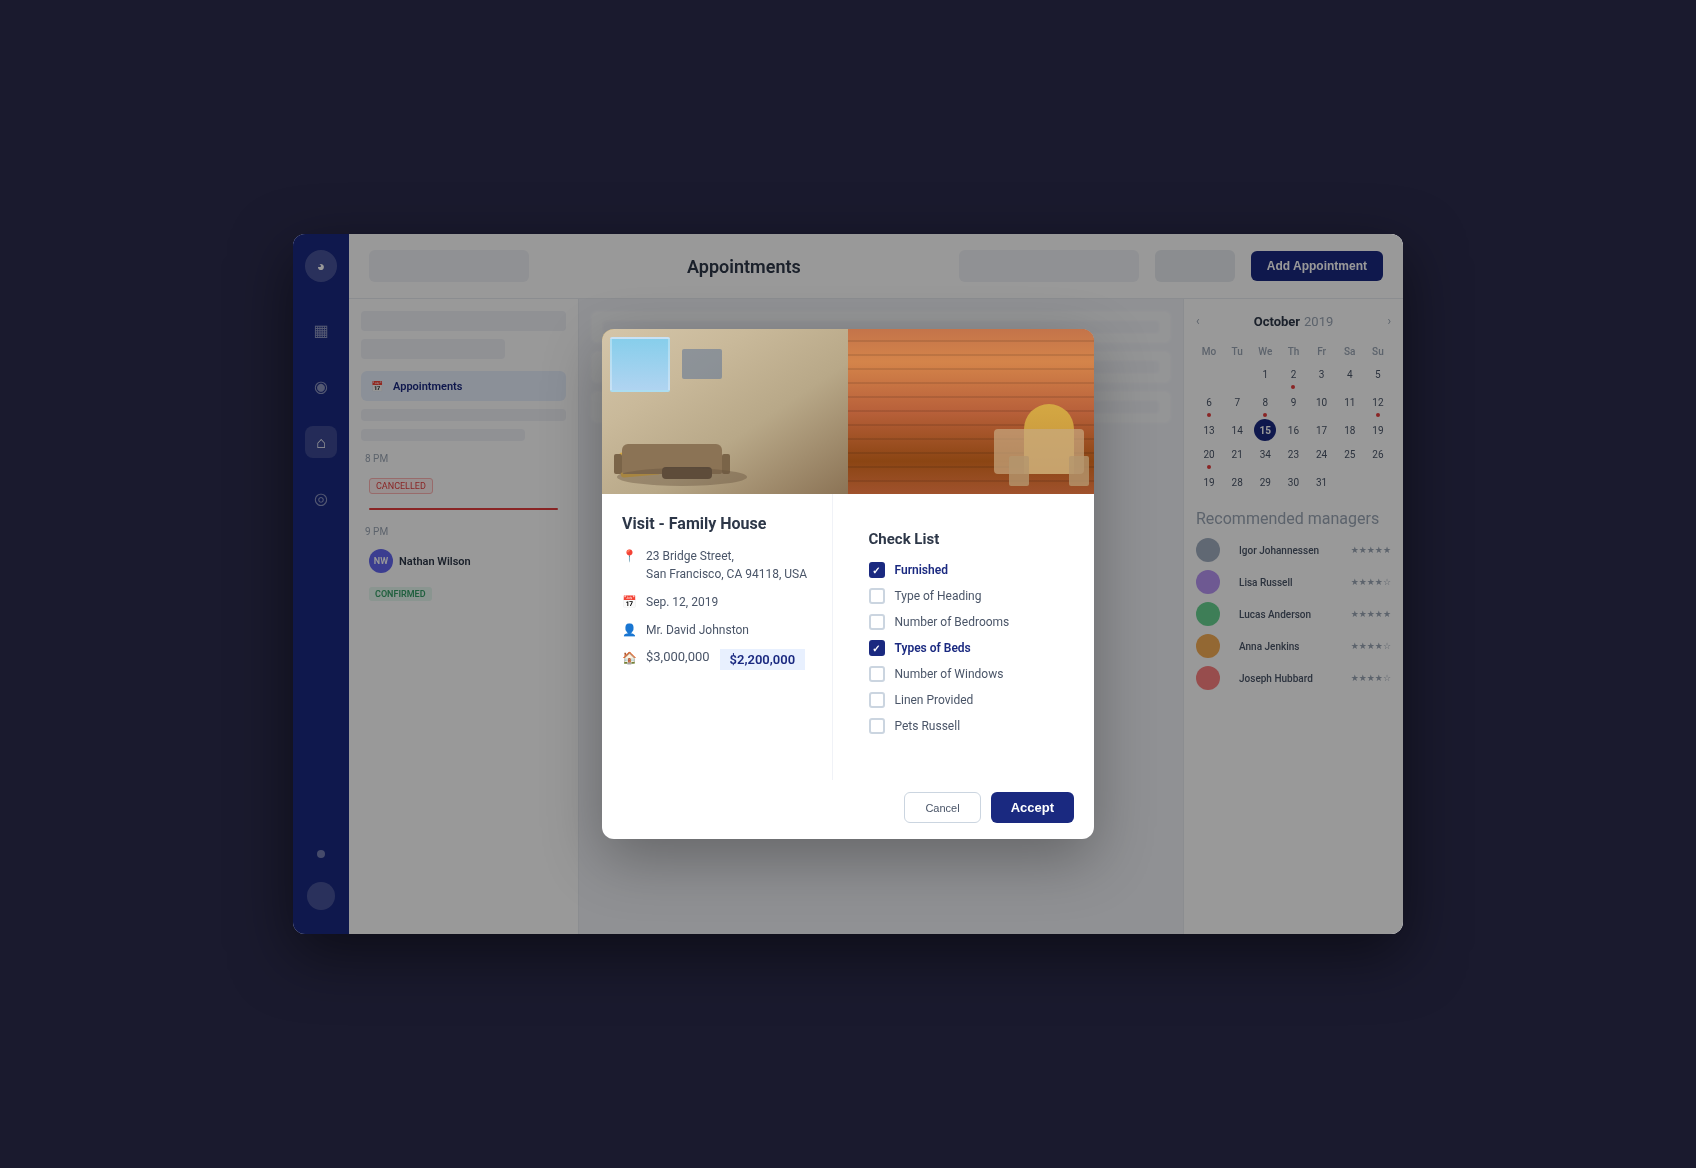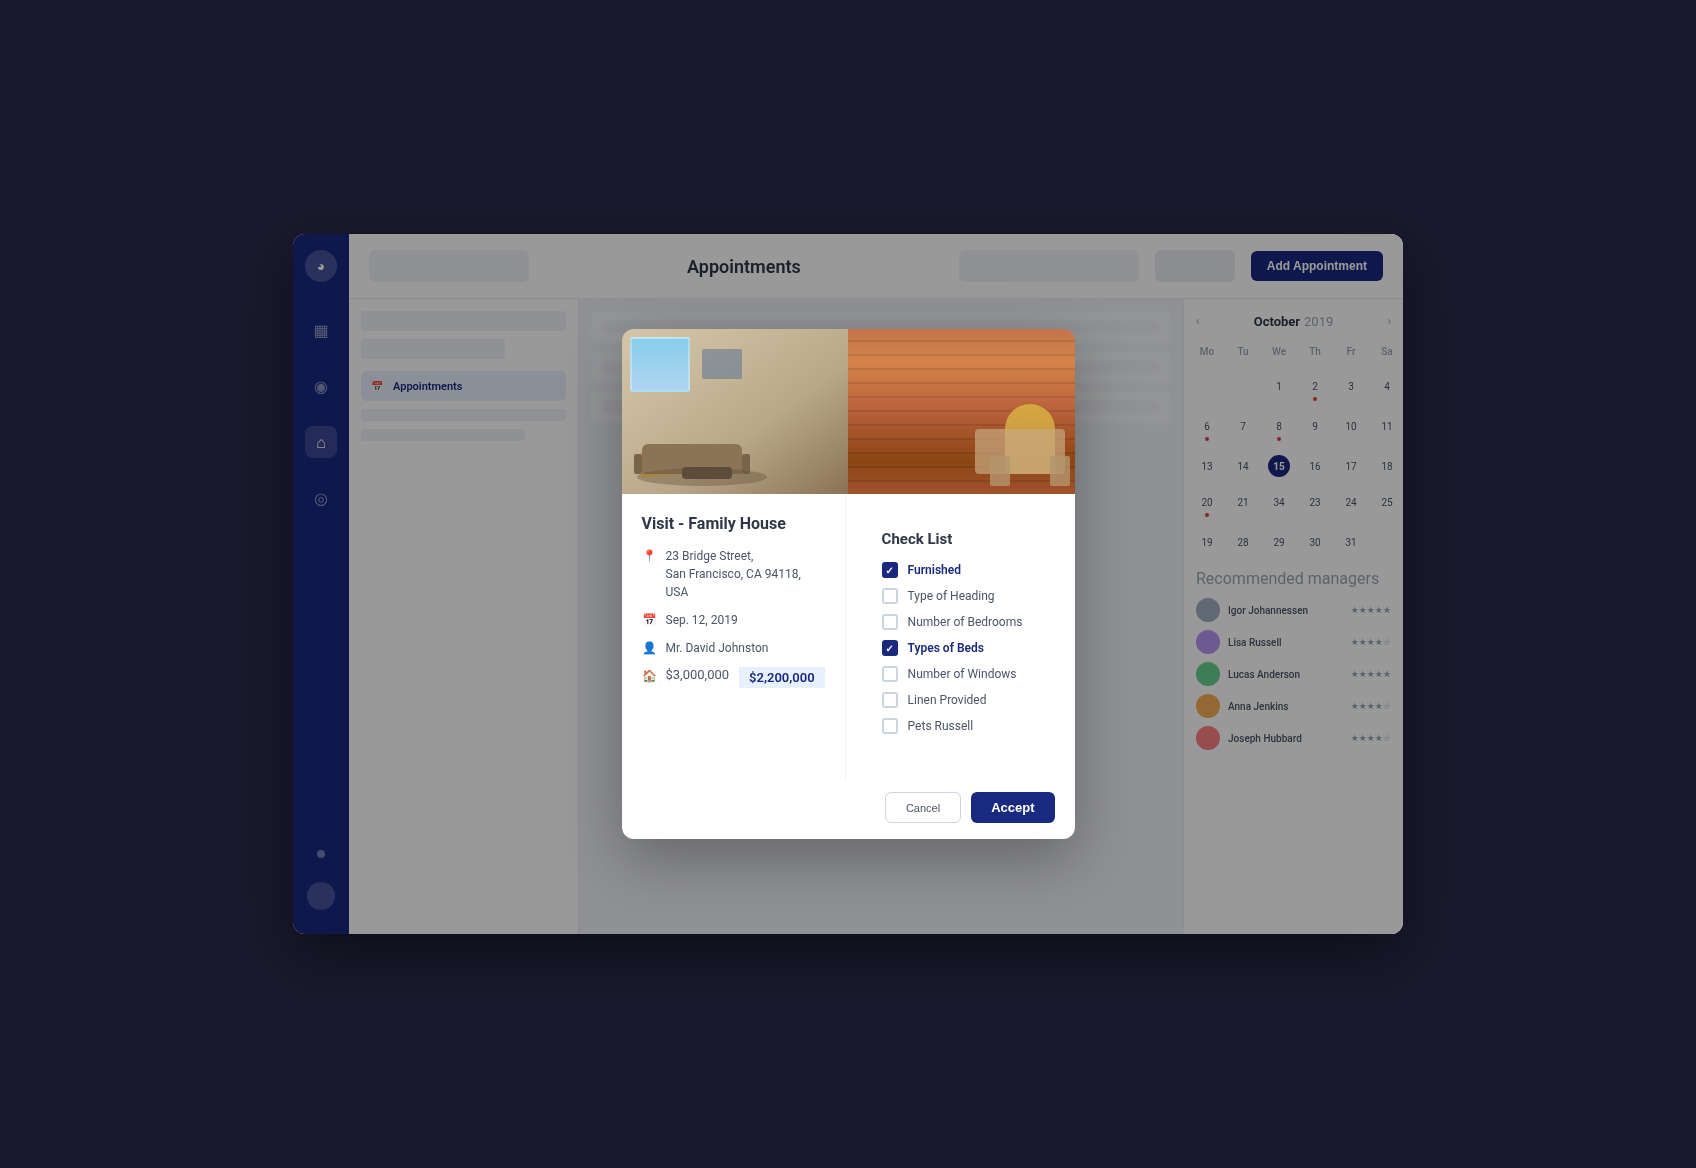--- a/index.html
+++ b/index.html
@@ -267,21 +267,21 @@
       color: #9aa5b4;
     }
     .cal-nav {
       color: #9aa5b4;
       cursor: pointer;
       font-size: 12px;
     }
     .calendar-grid {
       display: grid;
       grid-template-columns: repeat(7, 1fr);
-      gap: 14px;
+      gap: 2px;
       font-size: 10px;
       text-align: center;
     }
     .cal-day-name {
       color: #9aa5b4;
       padding: 4px 0;
       font-weight: 500;
     }
     .cal-day {
       padding: 4px 2px;
@@ -321,21 +321,21 @@
       color: #2d3748;
       margin-bottom: 10px;
     }
     .recommended-title span {
       color: #9aa5b4;
       font-weight: 400;
     }
     .agent-row {
       display: flex;
       align-items: center;
-      gap: 8px;
+      gap: 19px;
       margin-bottom: 8px;
     }
     .agent-avatar {
       width: 24px;
       height: 24px;
       border-radius: 50%;
       background: #cbd5e0;
       flex-shrink: 0;
     }
     .agent-name {
@@ -355,21 +355,21 @@
       top: 0; left: 0; right: 0; bottom: 0;
       background: rgba(0,0,0,0.4);
       display: flex;
       align-items: center;
       justify-content: center;
       z-index: 100;
     }
 
     
     .modal {
-      width: 453px;
+      width: 492px;
       background: white;
       border-radius: 12px;
       overflow: hidden;
       box-shadow: 0 20px 60px rgba(0,0,0,0.3);
     }
     .modal-image {
       width: 100%;
       height: 165px;
       background: linear-gradient(135deg, #8B6914 0%, #c4903a 30%, #d4a843 50%, #a0522d 70%, #8B4513 100%);
       position: relative;
@@ -642,20 +642,35 @@
 
       <div class="left-panel">
         <div class="panel-placeholder"></div>
         <div class="panel-placeholder" style="width:70%; margin-bottom:12px;"></div>
         <div class="panel-item active">
           <div class="panel-item-icon">📅</div>
           <span>Appointments</span>
         </div>
         <div class="panel-placeholder" style="height:12px; margin-top:8px;"></div>
         <div class="panel-placeholder" style="width:80%; height:12px;"></div>
+        <div class="appointment-entries">
+          <div class="time-entry">8 PM</div>
+          <div class="appt-row" style="flex-direction:column; align-items:flex-start; padding:8px;">
+            <span class="cancelled-badge">CANCELLED</span>
+            <div style="width:100%; height:2px; background:#e53e3e; margin-top:4px; border-radius:1px;"></div>
+          </div>
+          <div class="time-entry">9 PM</div>
+          <div class="appt-row" style="flex-direction:column; align-items:flex-start; padding:8px;">
+            <div style="display:flex; align-items:center; gap:6px; margin-bottom:4px;">
+              <div class="avatar-sm" style="background:#6366f1;">NW</div>
+              <span style="font-size:11px; color:#2d3748; font-weight:600;">Nathan Wilson</span>
+            </div>
+            <span class="confirmed-badge">CONFIRMED</span>
+          </div>
+        </div>
       </div>
 
       <div class="center-panel center-blur">
         <div class="appt-row">
           <div style="flex:1; height:12px; background:#f0f2f7; border-radius:3px;"></div>
         </div>
         <div class="appt-row">
           <div style="flex:1; height:12px; background:#f0f2f7; border-radius:3px;"></div>
         </div>
         <div class="appt-row">

